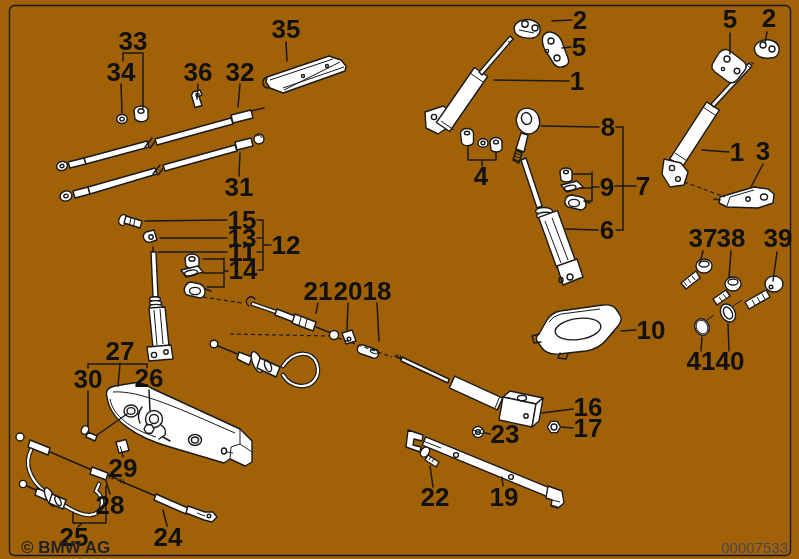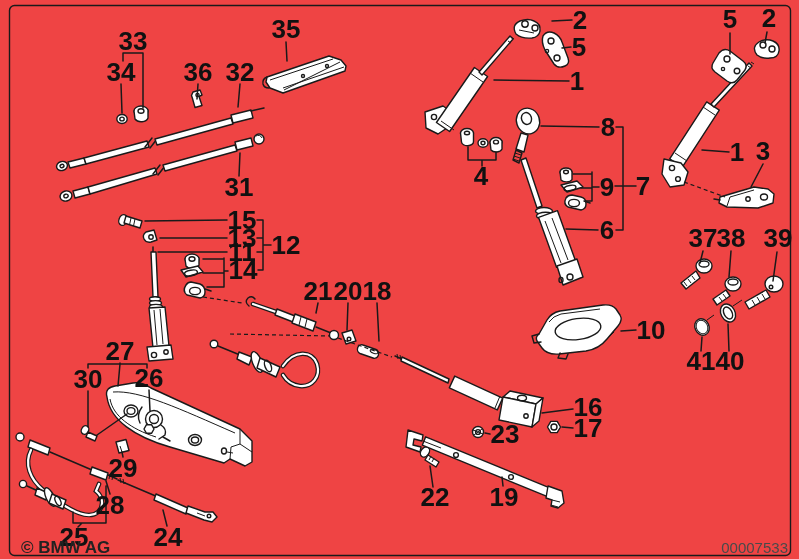--- a/index.html
+++ b/index.html
@@ -1,16 +1,16 @@
 <!DOCTYPE html>
 <html><head>
 <meta charset="utf-8">
 <style>
   html,body{margin:0;padding:0;background:#ffffff;}
-  .page{position:relative;width:799px;height:559px;background:#ef4444;overflow:hidden;
+  .page{position:relative;width:799px;height:559px;background:#a16207;overflow:hidden;
         font-family:"Liberation Sans",sans-serif;}
   svg{display:block;}
   .callout{font:700 26px "Liberation Sans",sans-serif;fill:#111;}
   .copyright{font:700 17px "Liberation Sans",sans-serif;fill:#222;}
   .docnum{font:400 15px "Liberation Sans",sans-serif;fill:#4a4a4a;}
   .ln{stroke:#1a1a1a;stroke-width:1.5;fill:none;stroke-linecap:round;}
   .pt{stroke:#1a1a1a;stroke-width:1.4;fill:none;stroke-linecap:round;stroke-linejoin:round;}
   .ptw{stroke:#1a1a1a;stroke-width:1.4;fill:#ffffff;stroke-linecap:round;stroke-linejoin:round;}
   .thin{stroke:#1a1a1a;stroke-width:1;fill:none;}
   .dash{stroke:#1a1a1a;stroke-width:1.2;fill:none;stroke-dasharray:4 3;}

